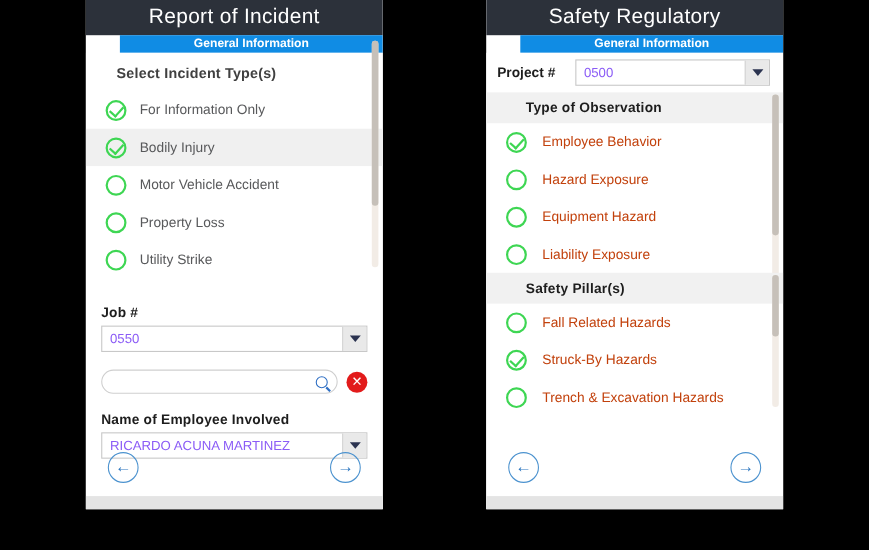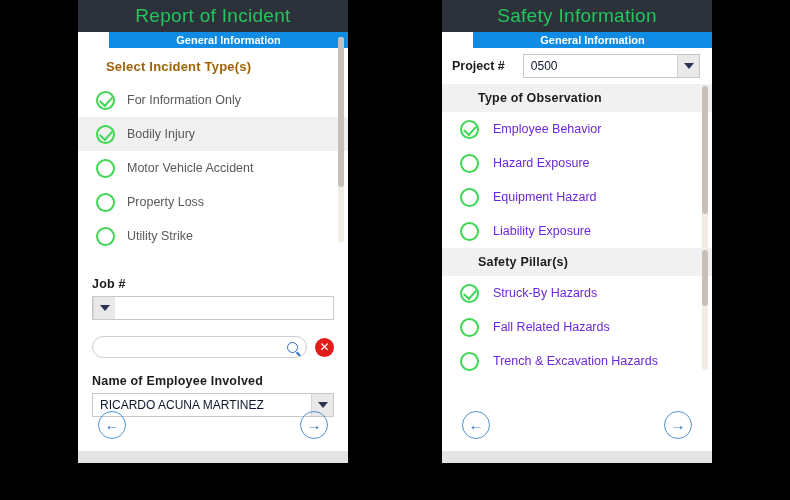--- a/index.html
+++ b/index.html
@@ -14,21 +14,21 @@
     position:absolute;
     background:#ffffff;
     overflow:hidden;
   }
   .panel-left  { left:78px;  top:0; width:270px; height:463px; }
   .panel-right { left:442px; top:0; width:270px; height:463px; }
 
   .title-bar {
     height:32px;
     background:#2c313a;
-    color:#22c55e;
+    color:#ffffff;
     display:flex;
     align-items:center;
     justify-content:center;
     font-size:19px;
     letter-spacing:.3px;
   }
   .sub-bar {
     height:16px;
     background:#108ce4;
     color:#ffffff;
@@ -49,21 +49,21 @@
     left:0; bottom:0;
     width:100%;
     height:12px;
     background:#e4e4e4;
   }
 
   
   .section-title {
     font-size:13px;
     font-weight:bold;
-    color:#a16207;
+    color:#404040;
     padding:11px 0 9px 28px;
     letter-spacing:.2px;
   }
   .opt-row {
     display:flex;
     align-items:center;
     height:34px;
     padding-left:18px;
   }
   .opt-row.highlight { background:#f0f0f0; }
@@ -100,21 +100,21 @@
   .select-box {
     display:flex;
     align-items:center;
     height:24px;
     border:1px solid #c8c8c8;
     background:#ffffff;
   }
   .select-value {
     flex:1;
     font-size:12px;
-    color:#0f172a;
+    color:#8b5cf6;
     padding-left:7px;
     white-space:nowrap;
     overflow:hidden;
   }
   .select-arrow {
     width:22px; height:100%;
     background:#e9e9e9;
     border-left:1px solid #d4d4d4;
     display:flex;
     align-items:center;
@@ -226,21 +226,21 @@
     border-radius:3px;
   }
   .r-row {
     display:flex;
     align-items:center;
     height:34px;
     padding-left:18px;
   }
   .r-label {
     font-size:12.5px;
-    color:#6d28d9;
+    color:#c2410c;
     margin-left:14px;
     text-align:center;
   }
 </style>
 </head>
 <body>
 
 <div class="panel panel-left">
   <div class="title-bar">Report of Incident</div>
   <div class="sub-bar">General Information</div>
@@ -271,20 +271,21 @@
         <span class="opt-label">Utility Strike</span>
       </div>
       <div class="scroll-track" style="top:-46px;height:206px;">
         <div class="scroll-thumb" style="height:150px;"></div>
       </div>
     </div>
 
     <div class="field-block" style="margin-top:24px;">
       <div class="field-label">Job #</div>
       <div class="select-box">
+        <span class="select-value">0550</span>
         <span class="select-arrow">
             <i></i>
           </span>
       </div>
     </div>
 
     <div class="search-row">
       <div class="search-input">
         <span class="mag"></span>
       </div>
@@ -304,21 +305,21 @@
     <div class="nav-row">
       <div class="nav-btn">←</div>
       <div class="nav-btn">→</div>
     </div>
 
     <div class="footer-bar"></div>
   </div>
 </div>
 
 <div class="panel panel-right">
-  <div class="title-bar">Safety Information</div>
+  <div class="title-bar">Safety Regulatory</div>
   <div class="sub-bar">General Information</div>
 
   <div class="body-area">
 
     <div class="proj-row">
       <span class="proj-label">Project #</span>
       <div class="select-box" style="flex:1;">
         <span class="select-value">0500</span>
         <span class="select-arrow">
             <i></i>
@@ -345,26 +346,26 @@
         <span class="r-label">Liability Exposure</span>
       </div>
       <div class="scroll-track" style="top:2px;height:172px;">
         <div class="scroll-thumb" style="height:128px;"></div>
       </div>
     </div>
 
     <div class="list-wrap">
       <div class="list-header">Safety Pillar(s)</div>
       <div class="r-row">
+        <span class="circ"></span>
+        <span class="r-label">Fall Related Hazards</span>
+      </div>
+      <div class="r-row">
         <span class="circ checked"></span>
         <span class="r-label">Struck-By Hazards</span>
-      </div>
-      <div class="r-row">
-        <span class="circ"></span>
-        <span class="r-label">Fall Related Hazards</span>
       </div>
       <div class="r-row">
         <span class="circ"></span>
         <span class="r-label">Trench &amp; Excavation Hazards</span>
       </div>
       <div class="scroll-track" style="top:2px;height:120px;">
         <div class="scroll-thumb" style="height:56px;"></div>
       </div>
     </div>
 

